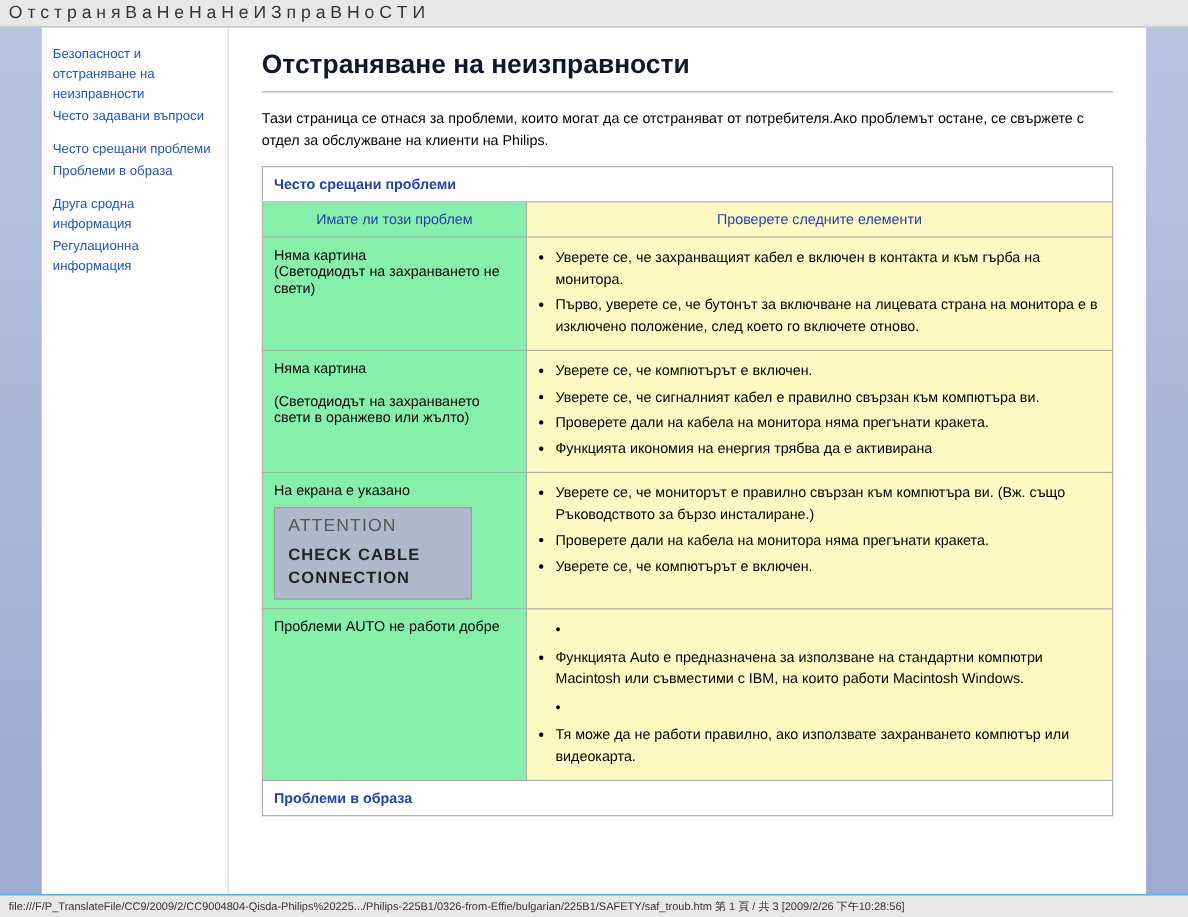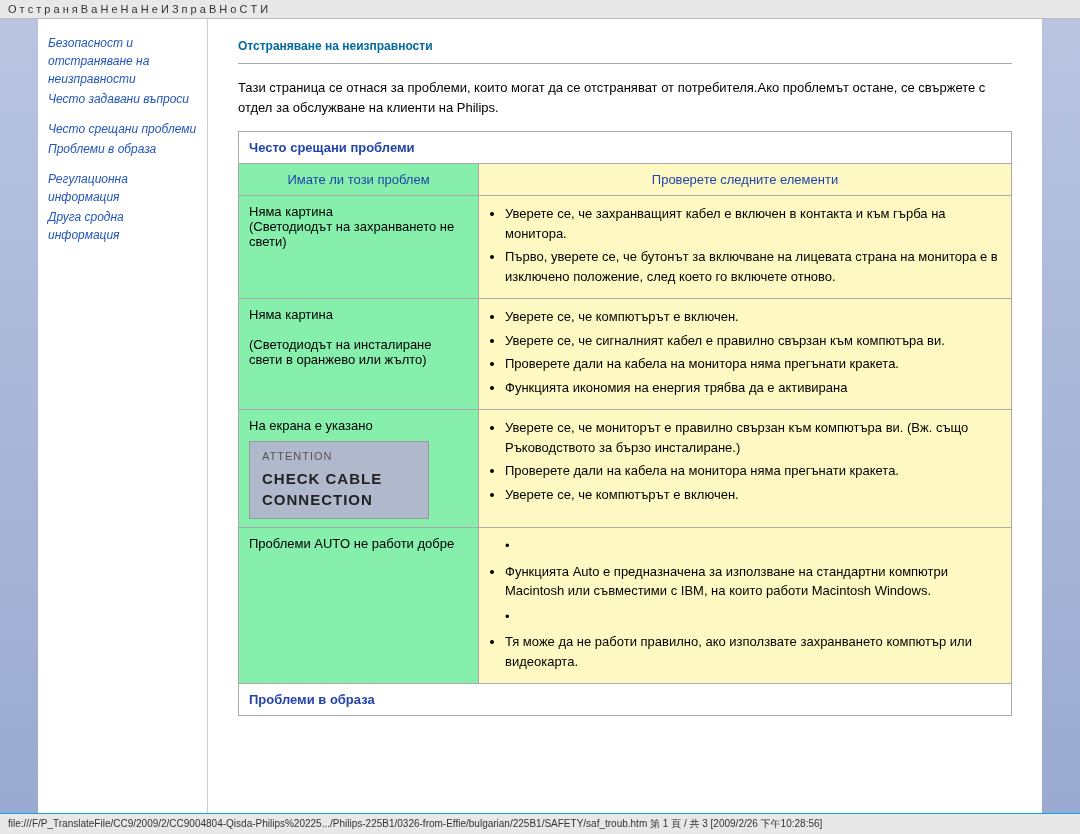--- a/index.html
+++ b/index.html
@@ -10,21 +10,21 @@
       color: #000;
       width: 1080px;
       height: 834px;
       overflow: hidden;
       display: flex;
       flex-direction: column;
     }
     .title-bar {
       background: #e8e8e8;
       padding: 3px 8px;
-      font-size: 11px;
+      font-size: 16px;
       color: #333;
       border-bottom: 1px solid #bbb;
       flex-shrink: 0;
     }
     .main-layout {
       display: flex;
       flex: 1;
       overflow: hidden;
     }
     .left-accent {
@@ -39,38 +39,37 @@
       flex-shrink: 0;
       border-right: 1px solid #ccc;
     }
     .sidebar a {
       display: block;
       color: #2255bb;
       text-decoration: none;
       font-size: 12px;
       line-height: 1.5;
       margin-bottom: 2px;
-      font-style: italic;
     }
     .sidebar-group { margin-bottom: 12px; }
     .content-area {
       flex: 1;
       background: #fff;
       padding: 20px 30px;
       overflow-y: auto;
     }
     .right-accent {
       width: 38px;
       background: linear-gradient(to bottom, #b8c4e0, #9aaad0);
       flex-shrink: 0;
     }
     .page-title {
-      font-size: 12px;
+      font-size: 24px;
       font-weight: bold;
-      color: #0369a1;
+      color: #0f172a;
       margin-bottom: 10px;
     }
     .page-title-divider {
       border: none;
       border-top: 1px solid #aaa;
       margin-bottom: 14px;
     }
     .intro-text {
       font-size: 13px;
       margin-bottom: 14px;
@@ -117,21 +116,21 @@
     }
     .attention-box {
       background: #b0b8cc;
       border: 1px solid #999;
       padding: 8px 12px;
       margin-top: 8px;
       display: inline-block;
       width: 180px;
     }
     .attention-label {
-      font-size: 11px;
+      font-size: 16px;
       color: #555;
       letter-spacing: 1px;
       margin-bottom: 6px;
     }
     .attention-message {
       font-size: 15px;
       color: #222;
       font-weight: bold;
       letter-spacing: 1px;
       line-height: 1.4;
@@ -159,22 +158,22 @@
 
     <div class="sidebar-group">
       <a href="#">Безопасност и отстраняване на неизправности</a>
       <a href="#">Често задавани въпроси</a>
     </div>
     <div class="sidebar-group">
       <a href="#">Често срещани проблеми</a>
       <a href="#">Проблеми в образа</a>
     </div>
     <div class="sidebar-group">
+      <a href="#">Друга сродна информация</a>
       <a href="#">Регулационна информация</a>
-      <a href="#">Друга сродна информация</a>
     </div>
   </div>
 
   <div class="content-area">
     <h1 class="page-title">Отстраняване на неизправности</h1>
     <hr class="page-title-divider">
     <p class="intro-text">Тази страница се отнася за проблеми, които могат да се отстраняват от потребителя.Ако проблемът остане, се свържете с отдел за обслужване на клиенти на Philips.</p>
 
     <table class="main-table">
       <tbody>
@@ -194,21 +193,21 @@
           <ul>
             <li>Уверете се, че захранващият кабел е включен в контакта и към гърба на монитора.</li>
             <li>Първо, уверете се, че бутонът за включване на лицевата страна на монитора е в изключено положение, след което го включете отново.</li>
           </ul>
         </td>
       </tr>
 
       <tr>
         <td class="problem-cell">
           <span>Няма картина</span><br><br>
-          <span>(Светодиодът на инсталиране свети в оранжево или жълто)</span>
+          <span>(Светодиодът на захранването свети в оранжево или жълто)</span>
         </td>
         <td class="solution-cell">
           <ul>
             <li>Уверете се, че компютърът е включен.</li>
             <li>Уверете се, че сигналният кабел е правилно свързан към компютъра ви.</li>
             <li>Проверете дали на кабела на монитора няма прегънати кракета.</li>
             <li>Функцията икономия на енергия трябва да е активирана</li>
           </ul>
         </td>
       </tr>

